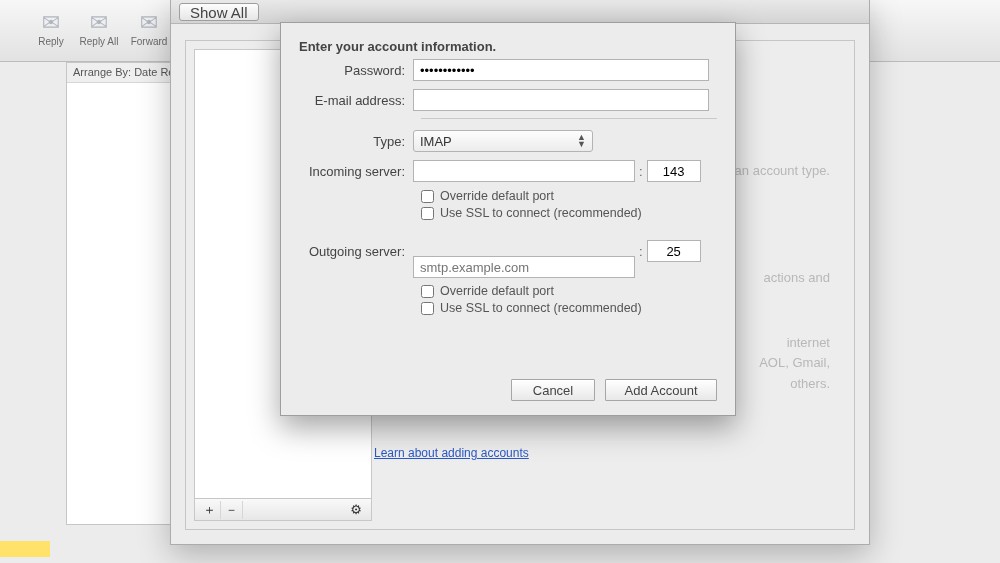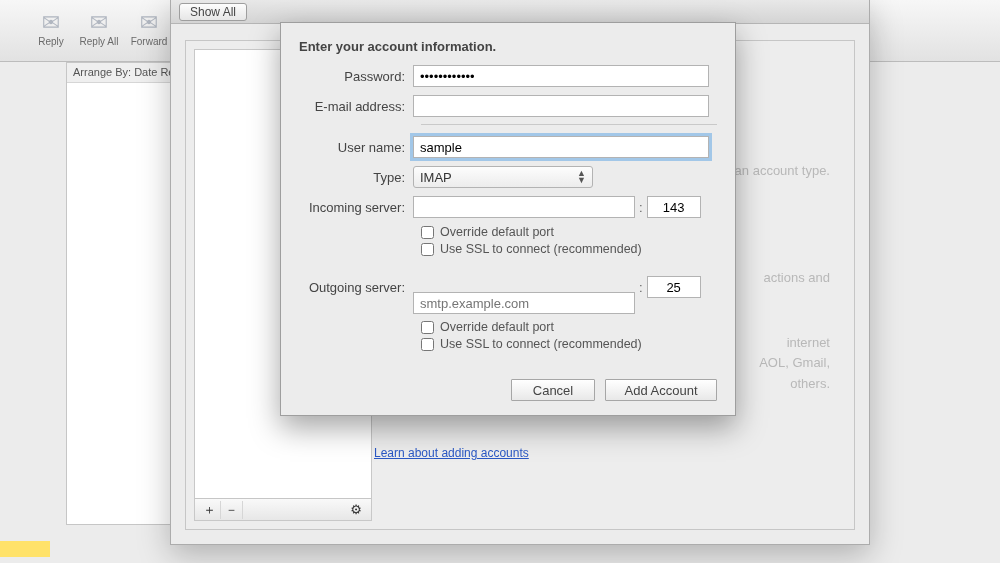--- a/index.html
+++ b/index.html
@@ -74,21 +74,21 @@
     .prefs-toolbar {
       height: 24px;
       background: linear-gradient(#e8e8e8,#d4d4d4);
       border-bottom: 1px solid #b5b5b5;
       display: flex; align-items: center;
       padding-left: 8px;
     }
     .showall-btn {
       height: 18px;
       padding: 0 10px;
-      font-size: 12px;
+      font-size: 15px;
       border: 1px solid #9e9e9e;
       border-radius: 3px;
       background: linear-gradient(#fdfdfd,#e6e6e6);
       color: #444;
       text-align: right;
     }
     .prefs-body {
       position: absolute;
       left: 14px; right: 14px; top: 40px; bottom: 14px;
       background: #ededed;
@@ -134,21 +134,21 @@
       left: 280px; top: 22px;
       width: 456px; height: 394px;
       background: #ececec;
       border: 1px solid #9e9e9e;
       box-shadow: 0 12px 28px rgba(0,0,0,0.35);
       padding: 16px 18px 14px 18px;
     }
     .dlg-title {
       font-weight: bold;
       font-size: 13px;
-      margin-bottom: 10px;
+      margin-bottom: 4px;
       color: #444;
     }
     .row {
       display: flex;
       align-items: center;
       margin-bottom: 6px;
       min-height: 24px;
     }
     .lbl {
       width: 114px;
@@ -289,26 +289,20 @@
   <div class="row">
     <div class="lbl">E-mail address:</div>
     <div class="fld">
         <input type="text" class="w-full" value="" style="">
       </div>
   </div>
 
   <hr class="hr">
 
   <div class="row">
-    <div class="lbl">User name:</div>
-    <div class="fld">
-        <input type="text" class="w-full focused" value="sample" style="">
-      </div>
-  </div>
-  <div class="row">
     <div class="lbl">Type:</div>
     <div class="fld">
       <div class="sel">
         <span>IMAP</span>
         <span class="sel-arrows">▲<br>▼</span>
       </div>
     </div>
   </div>
   <div class="row">
     <div class="lbl">Incoming server:</div>

